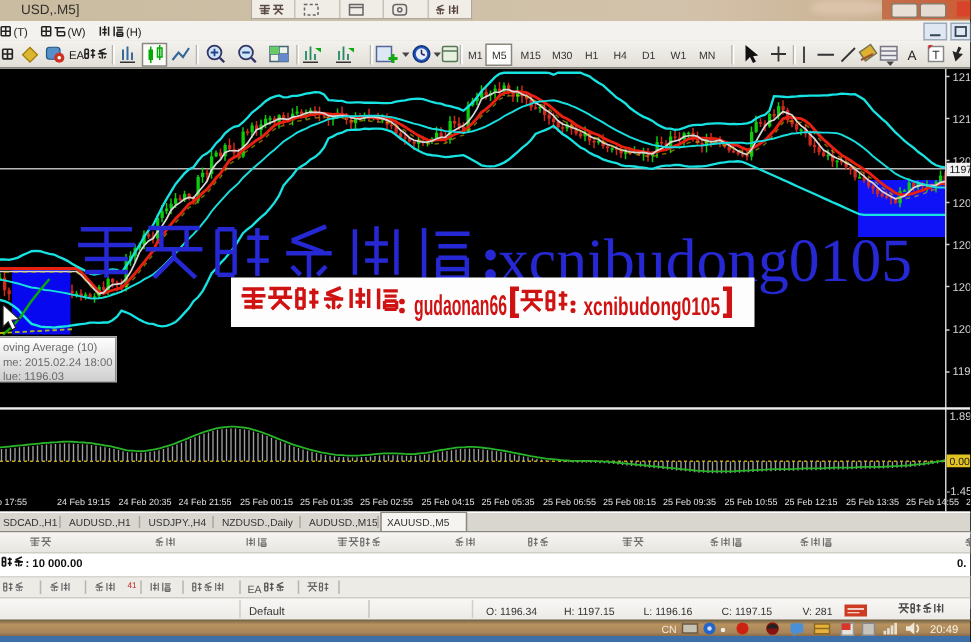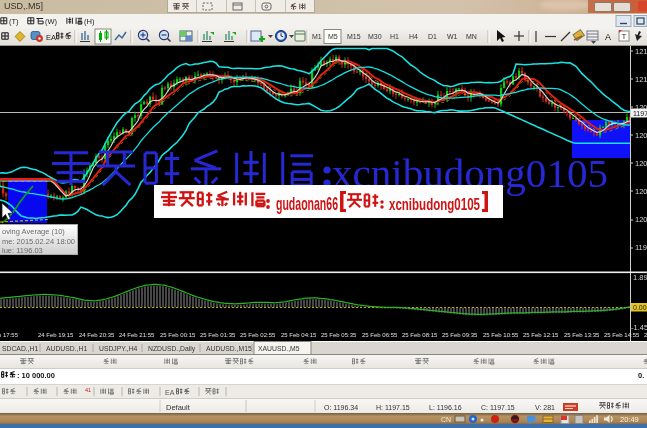--- a/index.html
+++ b/index.html
@@ -706,21 +706,21 @@
       <text x="564" y="336.5" font-family="Liberation Sans,sans-serif" font-size="6" fill="#e0e0e0">25 Feb 13:35</text>
       <text x="604" y="336.5" font-family="Liberation Sans,sans-serif" font-size="6" fill="#e0e0e0">25 Feb 14:55</text>
       <text x="644" y="336.5" font-family="Liberation Sans,sans-serif" font-size="6" fill="#e0e0e0">25 Feb 16:15</text>
     </svg>
 <div style="position:absolute;left:0;top:0;width:647px;height:14px;background:linear-gradient(90deg,#c9bca1 0,#cdc0a6 40%,#d3c2ab 70%,#cbb394 90%)"></div>
     <div style="position:absolute;left:540px;top:0;width:50px;height:10px;background:#dcc3ab;border-radius:40%;filter:blur(2px)"></div>
     <div style="position:absolute;left:588px;top:0;width:59px;height:13px;background:linear-gradient(90deg,#c2714c,#cd5b36)"></div>
     <div style="position:absolute;left:594px;top:2px;width:16px;height:8px;background:#e8e0d6;border:1px solid #8a7a6a;border-radius:2px"></div>
     <div style="position:absolute;left:613px;top:2px;width:16px;height:8px;background:#e4dcd2;border:1px solid #8a7a6a;border-radius:2px"></div>
     <div style="position:absolute;left:638px;top:1px;width:9px;height:10px;background:#d8442a"></div>
-    <div style="position:absolute;left:4px;top:1px;font:9px 'Liberation Sans',sans-serif;color:#33302a">USD,.M5]</div>
+    <div style="position:absolute;left:14px;top:1px;font:9px 'Liberation Sans',sans-serif;color:#33302a">USD,.M5]</div>
     <div style="position:absolute;left:167px;top:0;width:146px;height:12px;background:#f0ede7;border:1px solid #b0a898;border-top:none;display:flex">
       <div style="flex:1;border-right:1px solid #c8c2b4"></div>
       <div style="flex:1;border-right:1px solid #c8c2b4"></div>
       <div style="flex:1;border-right:1px solid #c8c2b4"></div>
       <div style="flex:1;border-right:1px solid #c8c2b4"></div>
       <div style="flex:1"></div>
     </div>
     <div style="position:absolute;left:0;top:14px;width:647px;height:13px;background:#f4f2ef;border-bottom:1px solid #d8d5d0"></div>
     <div style="position:absolute;left:0;top:27px;width:647px;height:18px;background:linear-gradient(#f4f2ee,#e2dfd8);border-bottom:1px solid #9a978f"></div>
 <svg width="647" height="46" viewBox="0 0 647 46" style="position:absolute;left:0;top:0">

